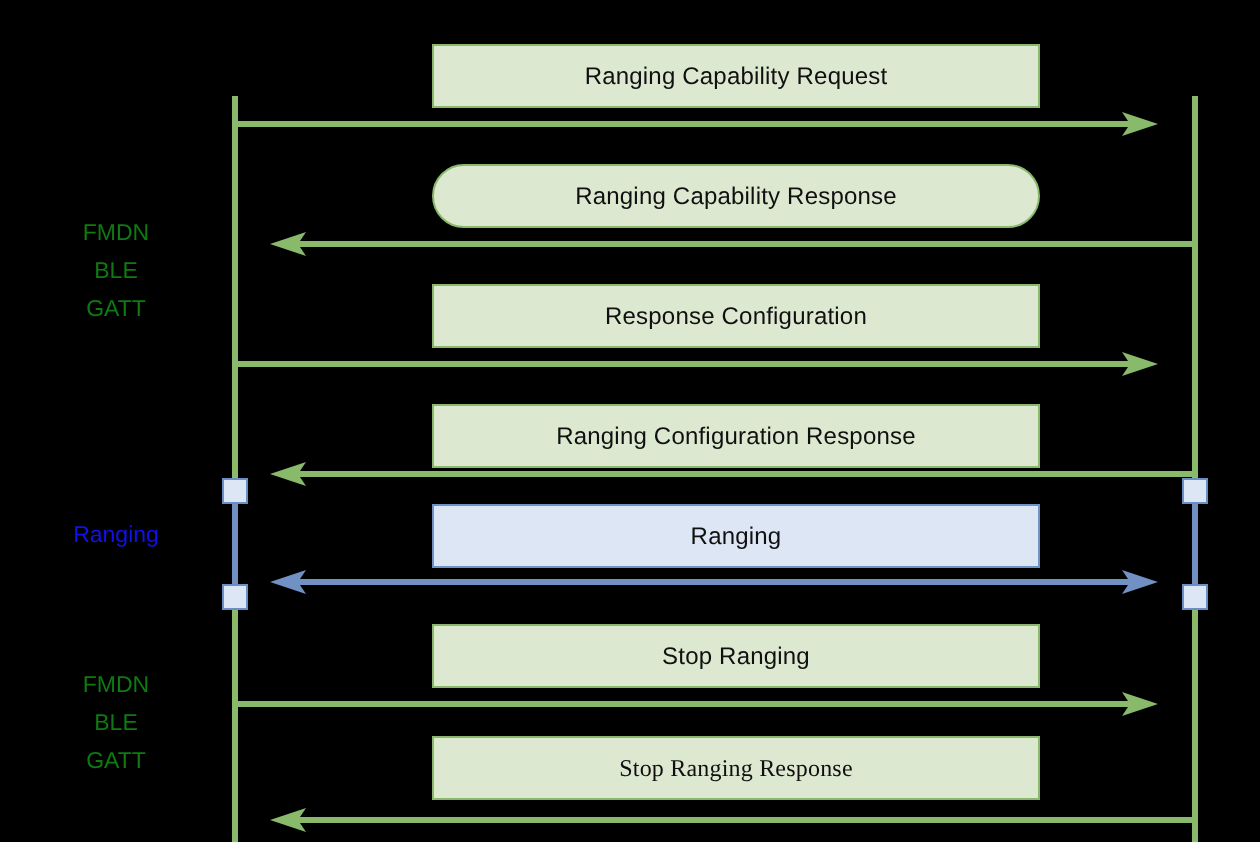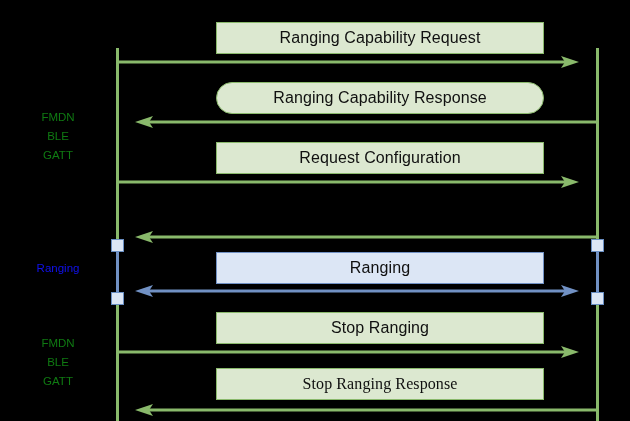--- a/index.html
+++ b/index.html
@@ -34,30 +34,30 @@
     height: 13px;
     background: #dce6f5;
     border: 1px solid #6a8fc4;
     box-sizing: border-box;
   }
 
   
   .msg-box {
     position: absolute;
     left: 216px;
-    width: 328px;
+    width: 304px;
     height: 32px;
     box-sizing: border-box;
     background: #dce8d0;
     border: 1px solid #8ab96c;
     display: flex;
     align-items: center;
     justify-content: center;
     color: #101010;
-    font-size: 16px;
+    font-size: 12px;
     letter-spacing: 0.1px;
     white-space: nowrap;
   }
   .msg-box.blue {
     background: #dce6f5;
     border: 1px solid #7191c4;
   }
 
   
   .arrow {
@@ -117,28 +117,29 @@
   </div>
 
   <div class="msg-box" style="top:82px;border-radius:16px;">Ranging Capability Response</div>
   <div class="arrow" style="left:135px; top:115px; width:462px;">
     <svg width="462" height="14" viewBox="0 0 462 14">
       <line x1="10" y1="7" x2="462" y2="7" stroke="#89b96b" stroke-width="3"></line>
       <polygon points="0,7 18,1 14,7 18,13" fill="#89b96b"></polygon>
     </svg>
   </div>
 
-  <div class="msg-box" style="top:142px;">Request Configuration</div>
+  <div class="msg-box" style="top:142px;">Response Configuration</div>
   <div class="arrow" style="left:117px; top:175px; width:462px;">
     <svg width="462" height="14" viewBox="0 0 462 14">
       <line x1="0" y1="7" x2="452" y2="7" stroke="#89b96b" stroke-width="3"></line>
       <polygon points="462,7 444,1 448,7 444,13" fill="#89b96b"></polygon>
     </svg>
   </div>
 
+  <div class="msg-box" style="top:202px;">Ranging Configuration Response</div>
   <div class="arrow" style="left:135px; top:230px; width:462px;">
     <svg width="462" height="14" viewBox="0 0 462 14">
       <line x1="10" y1="7" x2="462" y2="7" stroke="#89b96b" stroke-width="3"></line>
       <polygon points="0,7 18,1 14,7 18,13" fill="#89b96b"></polygon>
     </svg>
   </div>
 
   <div class="msg-box blue" style="top:252px;">Ranging</div>
   <div class="arrow" style="left:135px; top:284px; width:444px;">
     <svg width="444" height="14" viewBox="0 0 444 14">

